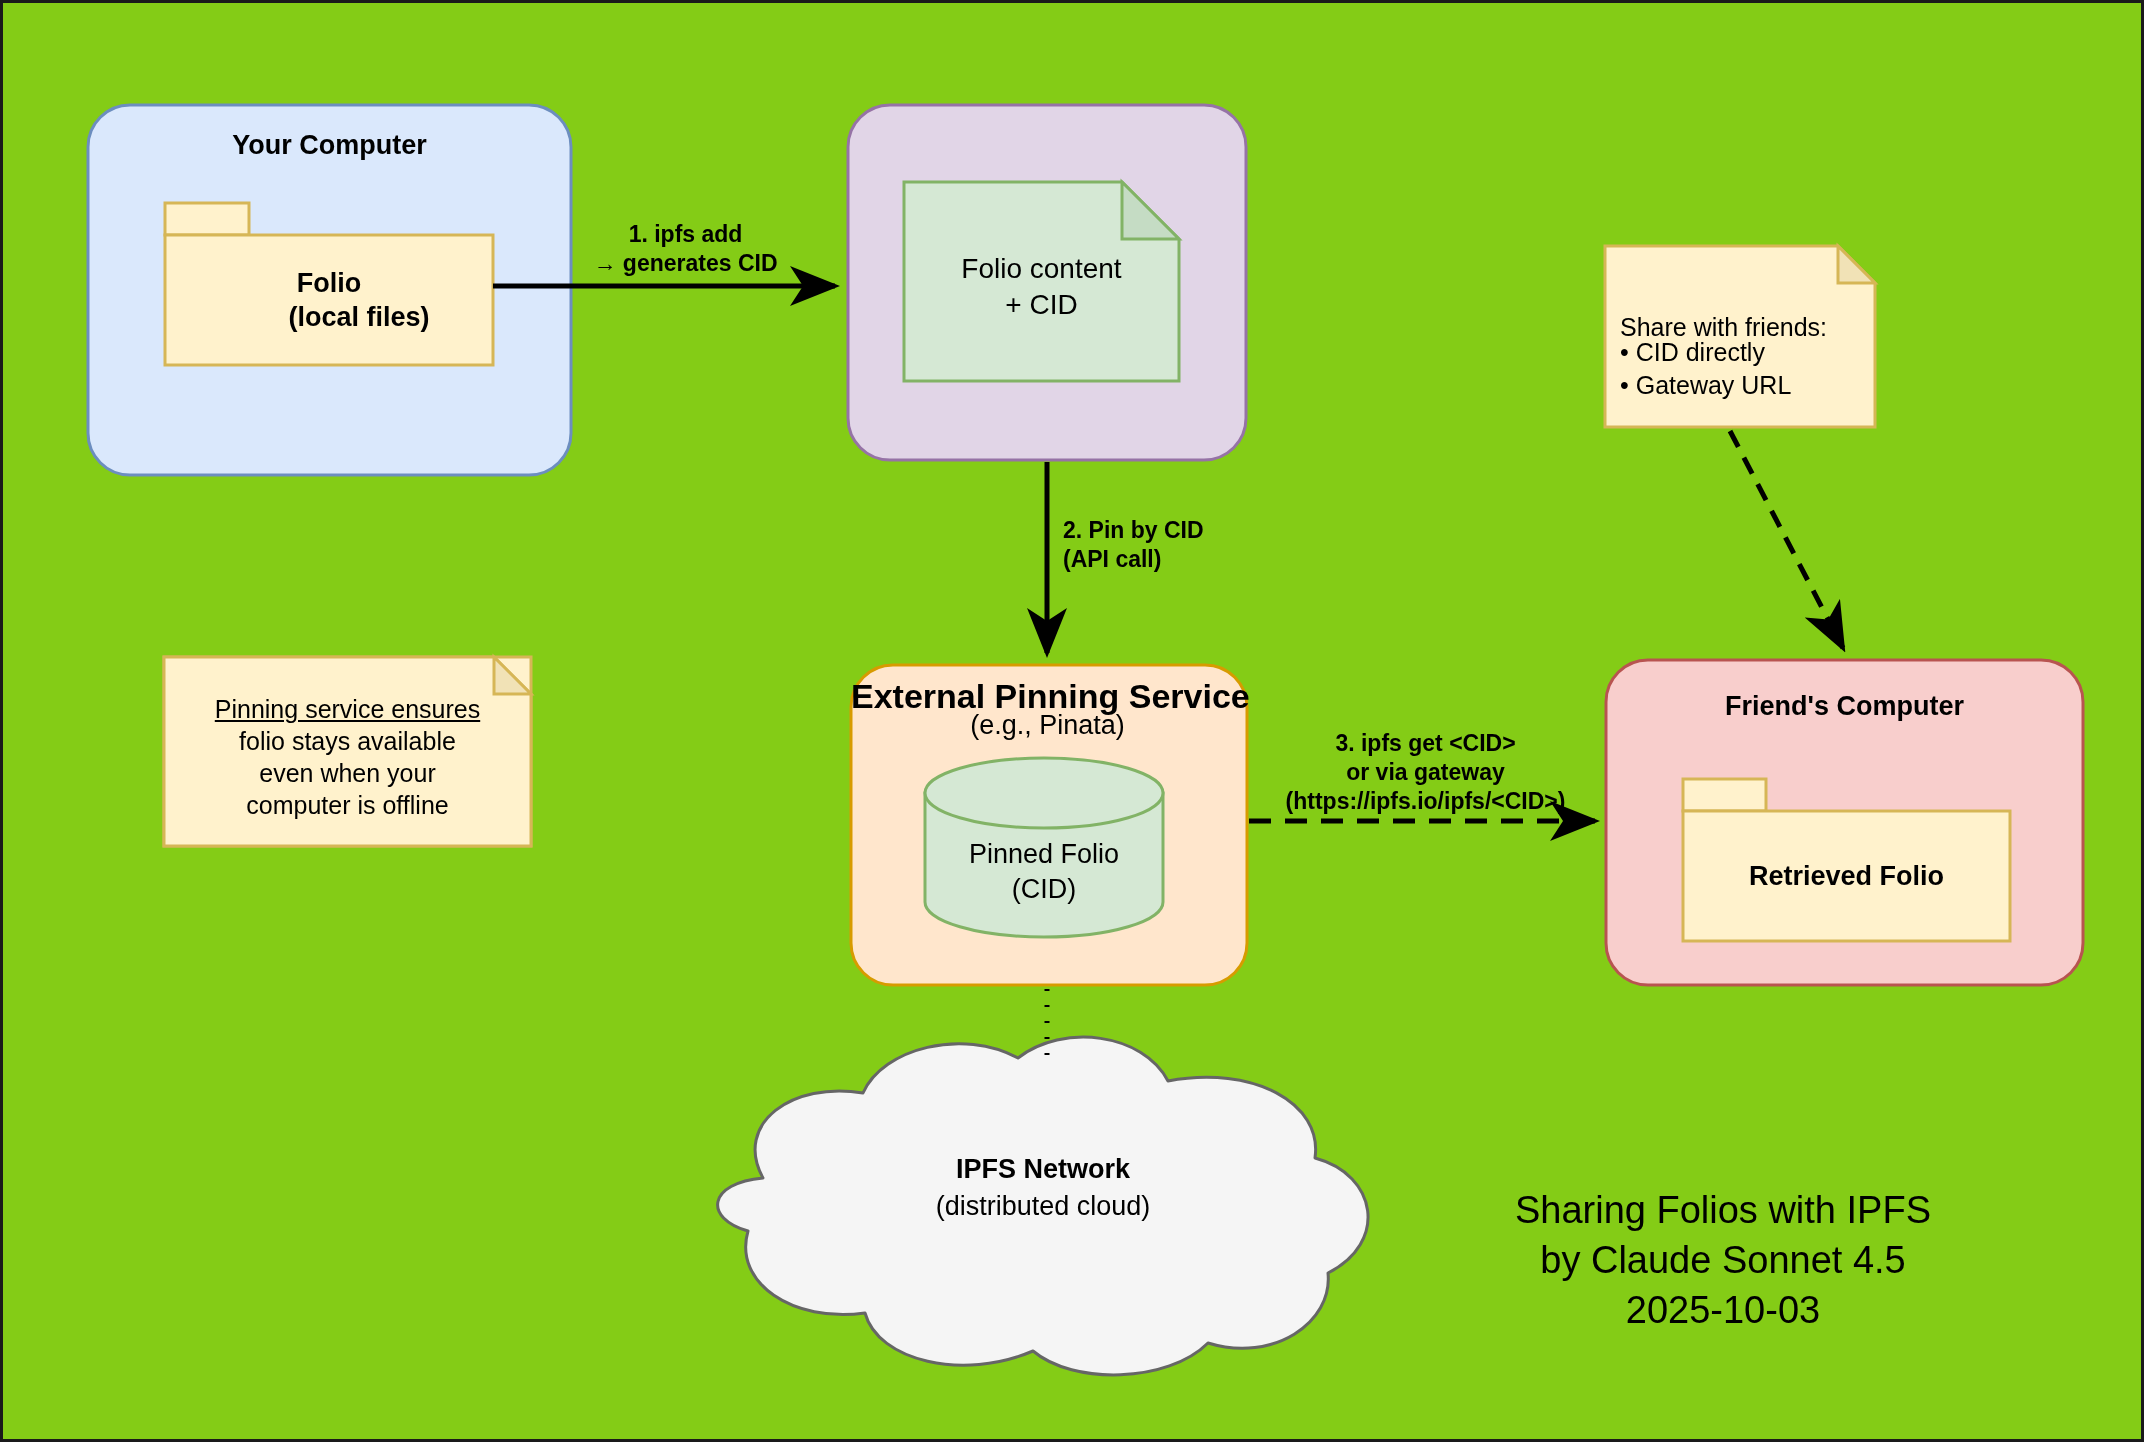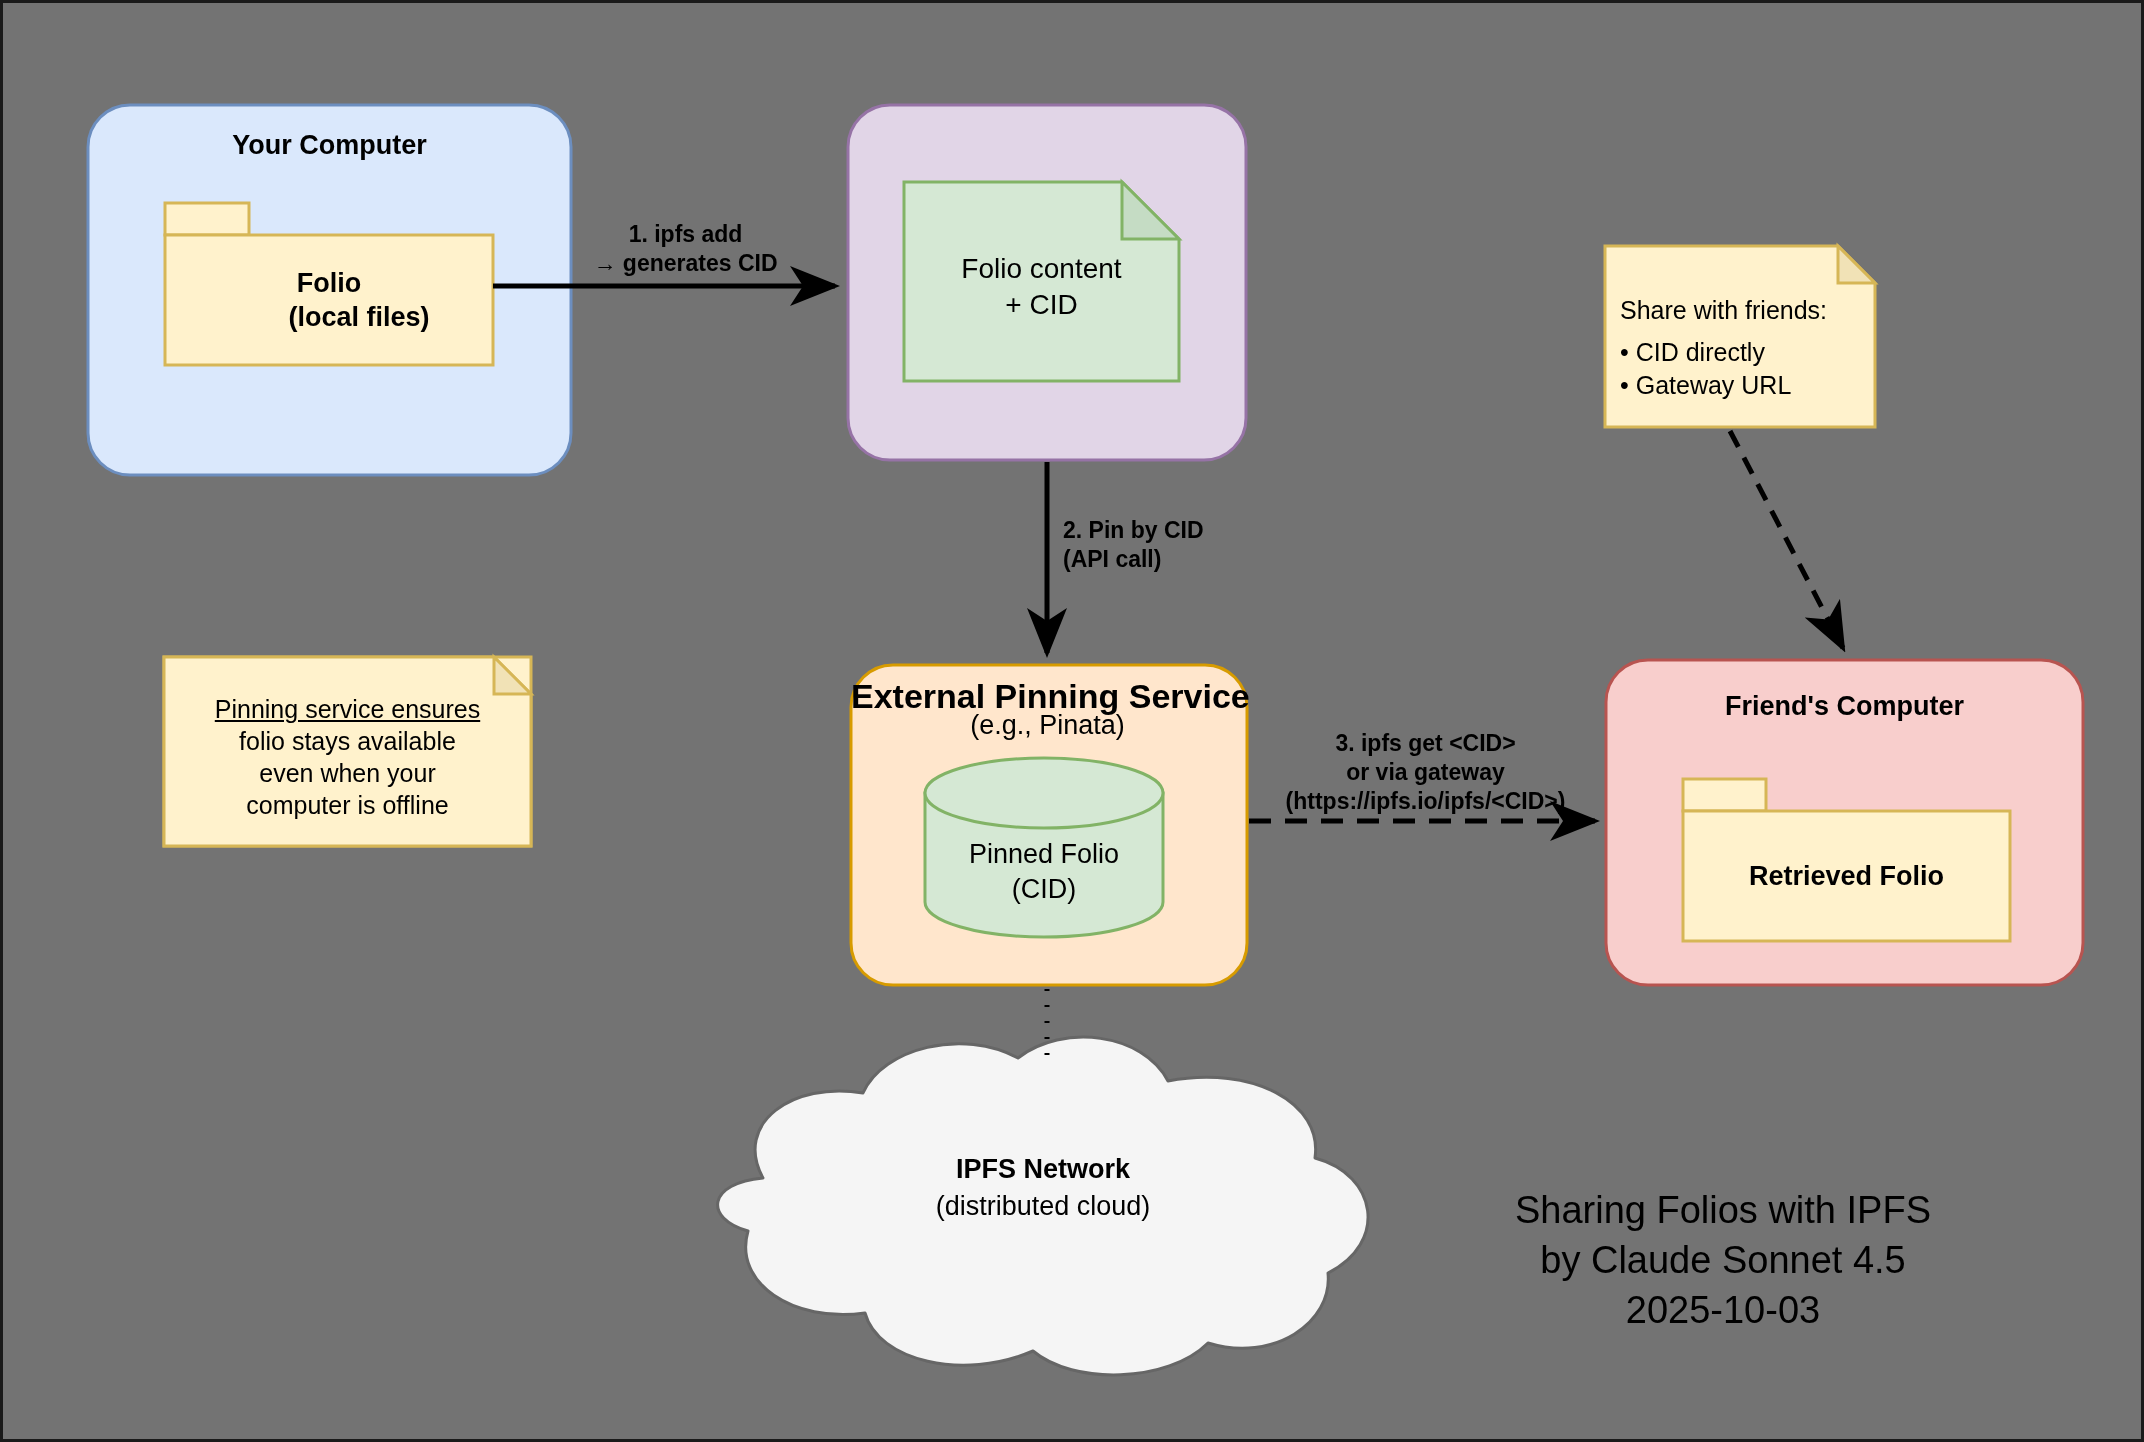--- a/index.html
+++ b/index.html
@@ -7,21 +7,21 @@
     padding: 0;
     background: #ffffff;
   }
   body {
     font-family: "Liberation Sans", sans-serif;
   }
   #canvas {
     position: relative;
     width: 2144px;
     height: 1442px;
-    background: #737373;
+    background: #84cc16;
     box-sizing: border-box;
     border: 3px solid #1a1a1a;
     overflow: hidden;
   }
   #svg-layer {
     position: absolute;
     left: 0;
     top: 0;
     width: 2144px;
     height: 1442px;
@@ -158,21 +158,21 @@
   <div class="node-label bold" style="left:1680px; top:857px; width:327px; font-size:27px;">Retrieved Folio</div>
 
   <div class="node-label bold" style="left:840px; top:1150px; width:400px; font-size:27px;">IPFS Network</div>
   <div class="node-label" style="left:840px; top:1187px; width:400px; font-size:27px;">(distributed cloud)</div>
 
   <div class="note-text" style="left:161px; top:690px; width:367px; text-align:center;text-decoration:underline;">Pinning service ensures</div>
   <div class="note-text" style="left:161px; top:722px; width:367px; text-align:center;">folio stays available</div>
   <div class="note-text" style="left:161px; top:754px; width:367px; text-align:center;">even when your</div>
   <div class="note-text" style="left:161px; top:786px; width:367px; text-align:center;">computer is offline</div>
 
-  <div class="note-text" style="left:1617px; top:291px;">Share with friends:</div>
+  <div class="note-text" style="left:1617px; top:308px;">Share with friends:</div>
   <div class="note-text" style="left:1617px; top:333px;">• CID directly</div>
   <div class="note-text" style="left:1617px; top:366px;">• Gateway URL</div>
 
   <div class="edge-label" style="left:545px; top:217px; width:275px;">1. ipfs add</div>
   <div class="edge-label" style="left:545px; top:246px; width:275px;">→ generates CID</div>
 
   <div class="edge-label" style="left:1060px; top:513px; width:250px; text-align:left;">2. Pin by CID</div>
   <div class="edge-label" style="left:1060px; top:542px; width:250px; text-align:left;">(API call)</div>
 
   <div class="edge-label" style="left:1256px; top:726px; width:333px;">3. ipfs get &lt;CID&gt;</div>

